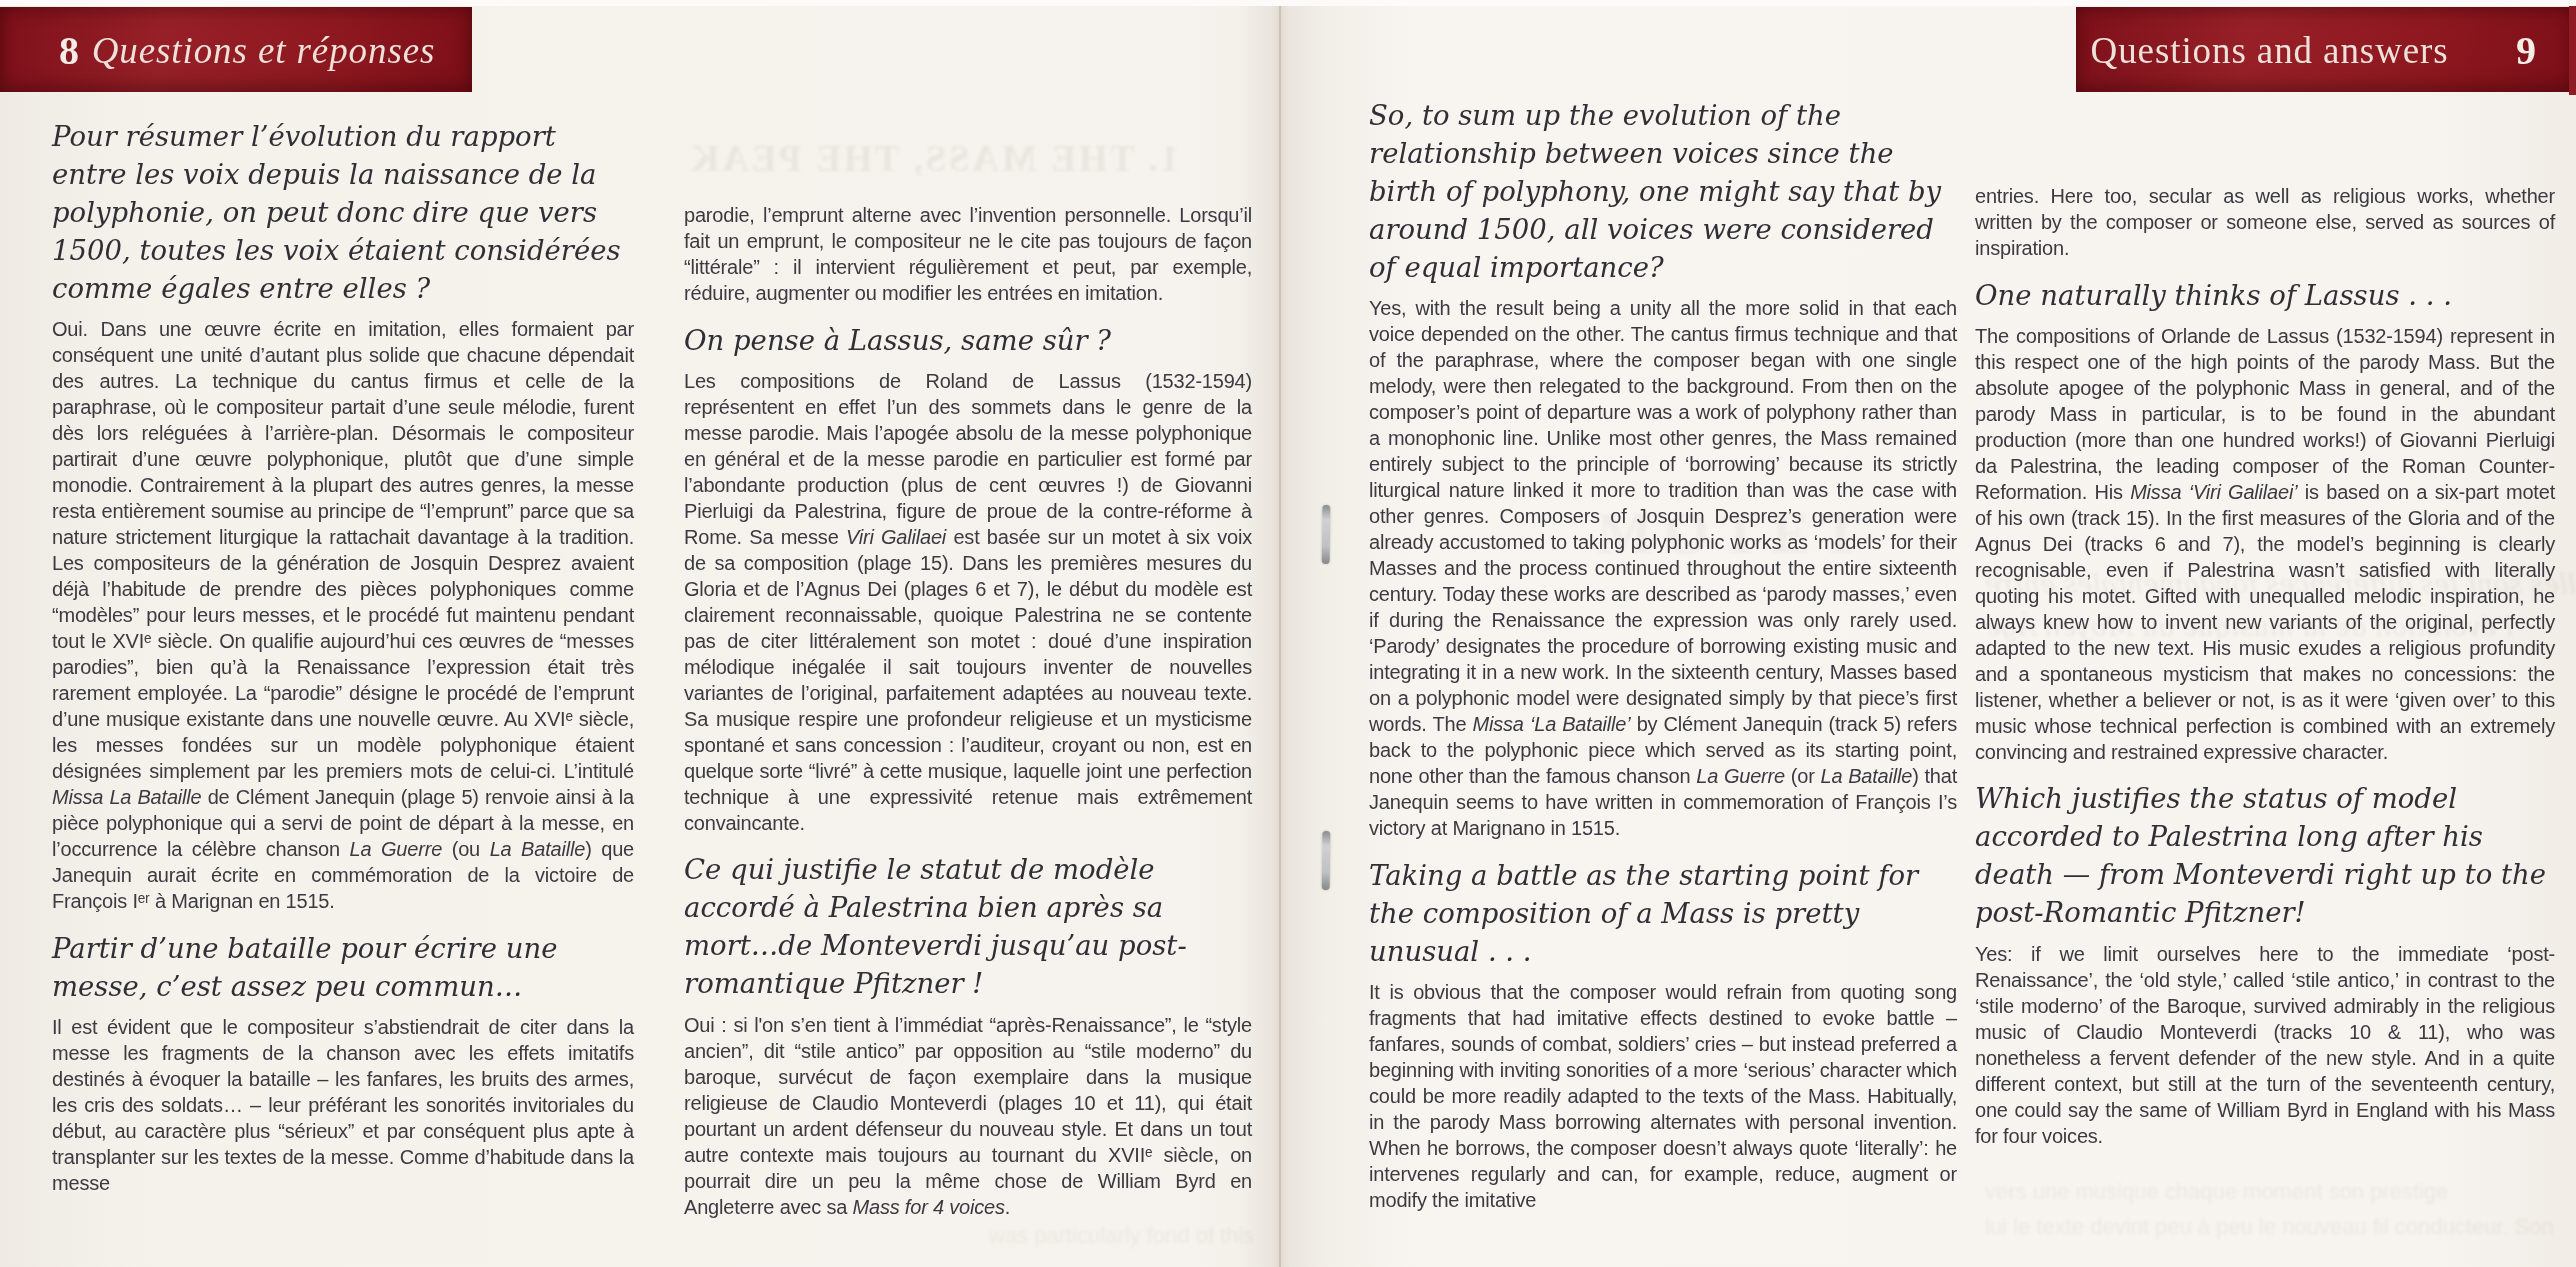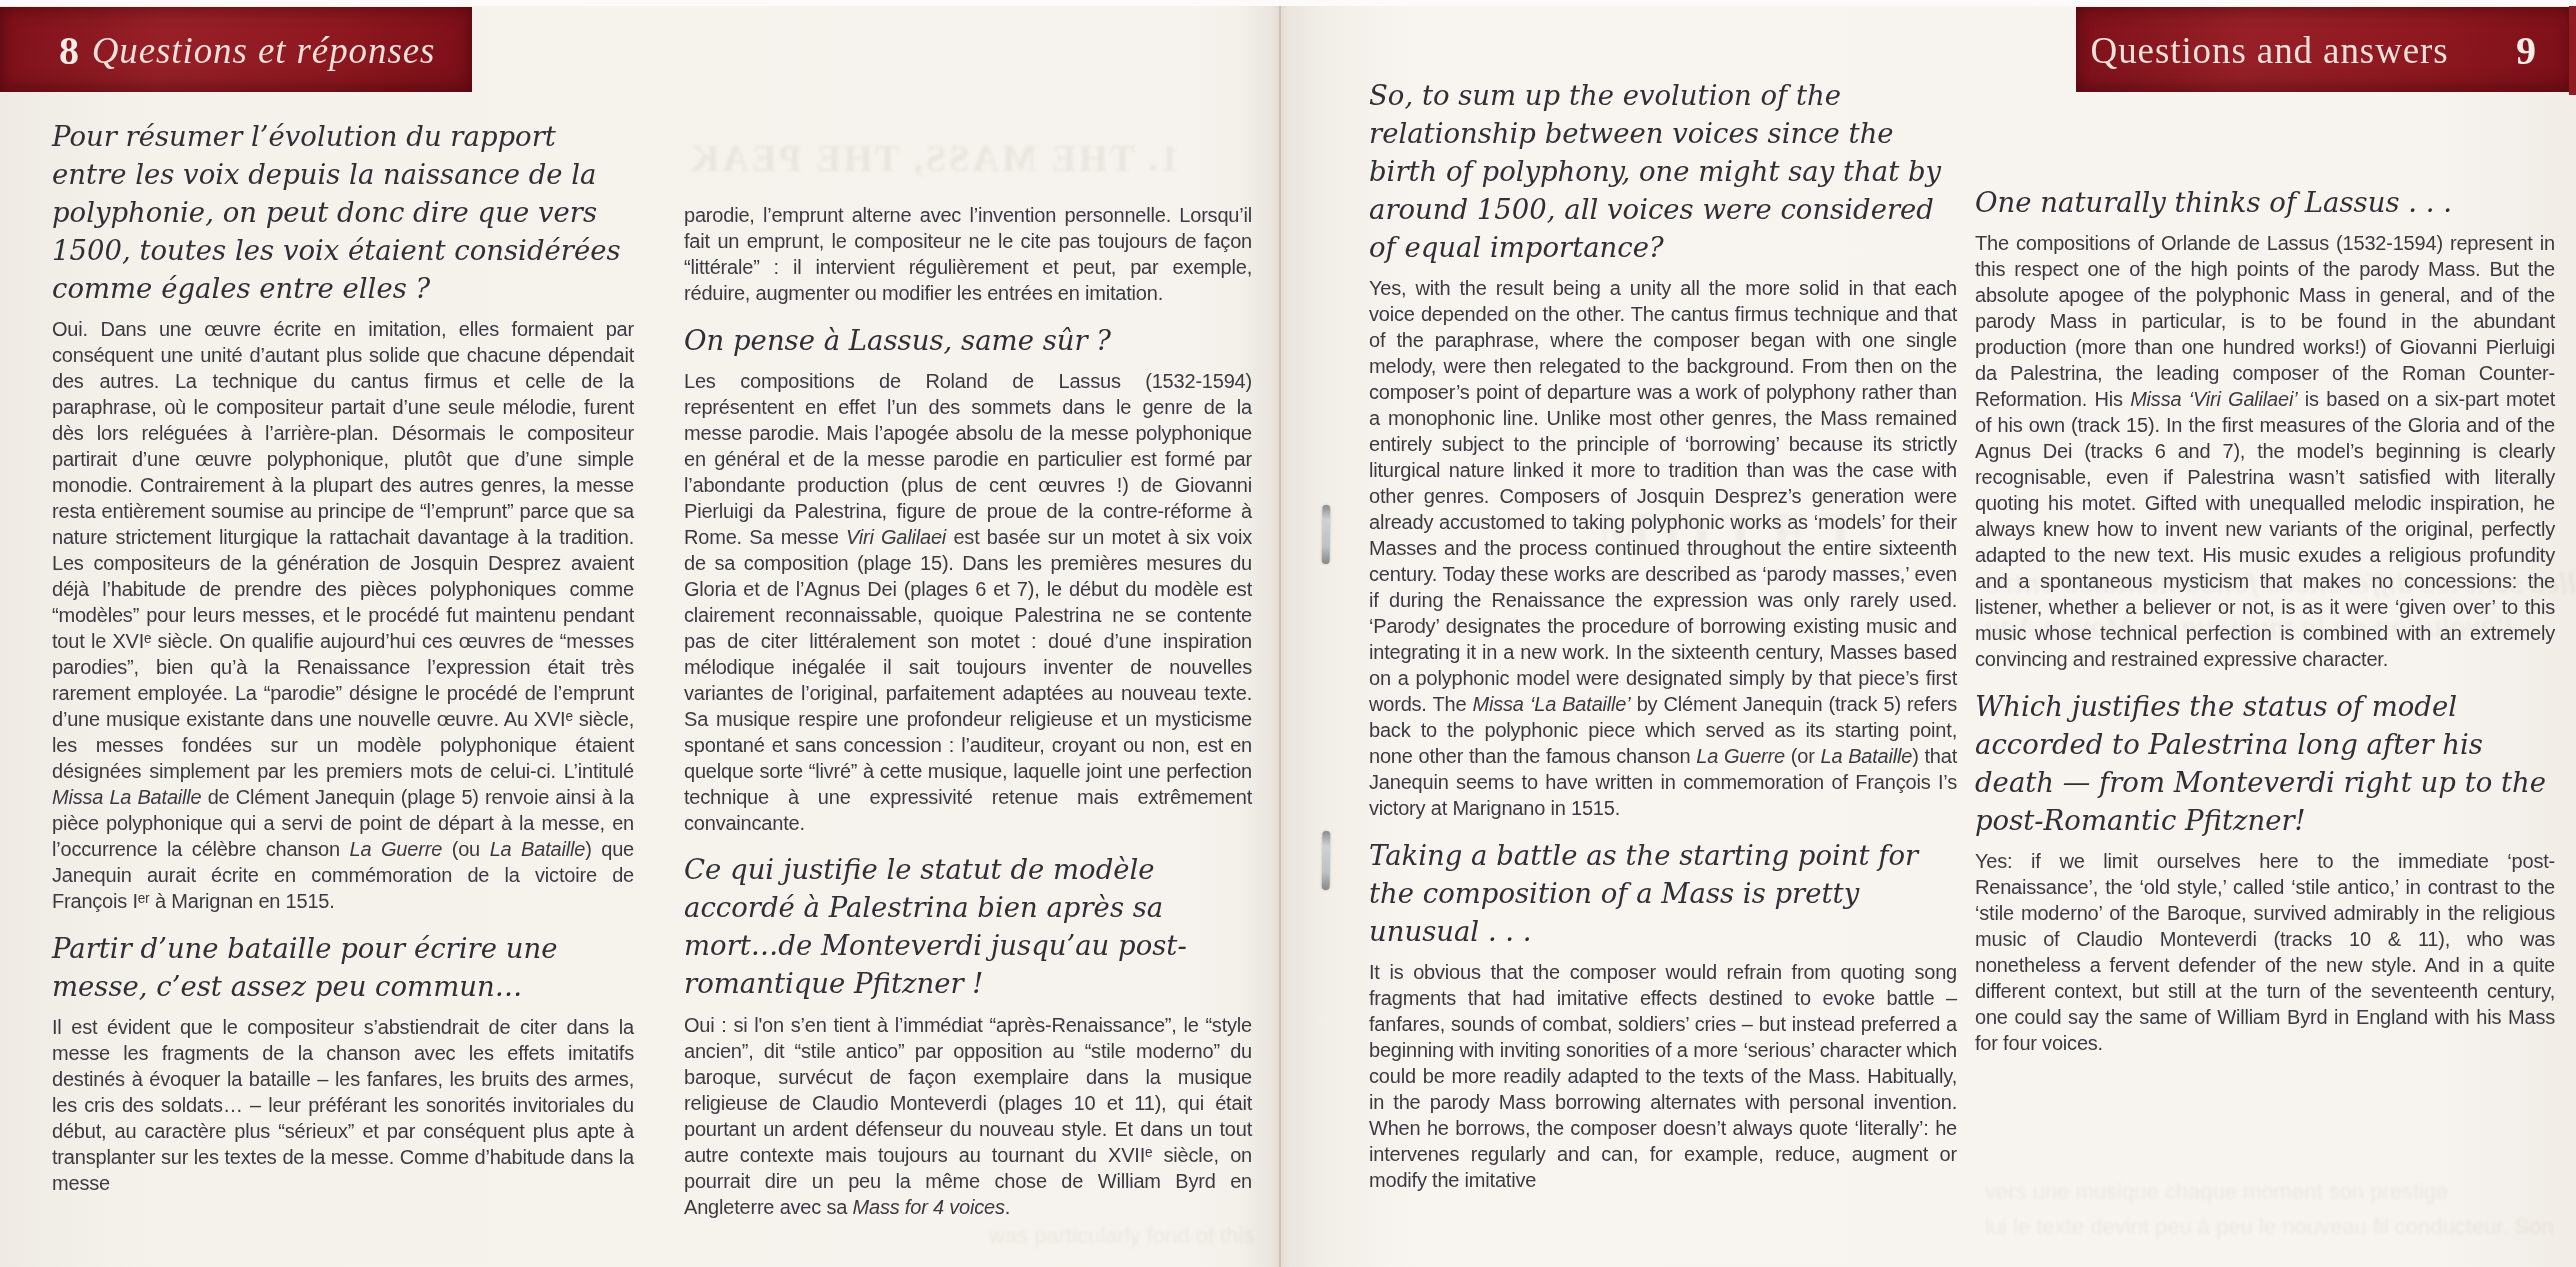--- a/index.html
+++ b/index.html
@@ -56,21 +56,21 @@
     background: linear-gradient(180deg, #6f7577 0%, #c7cbcc 25%, #b2b7b9 70%, #697072 100%);
     border-radius: 3.7px; opacity: .8; box-shadow: 0 0 2.7px rgba(0,0,0,.25);
     transform: rotate(.6deg);
   }
   .staple-top { top: 505px; }
   .staple-bottom { top: 831px; }
   
   .col { position: absolute; z-index: 3; }
   #col-l1 { left: 52px;   top: 117px; width: 582px; }
   #col-l2 { left: 684px;  top: 170px; width: 568px; margin-top: 32px; }
-  #col-r1 { left: 1369px; top: 76px;  width: 588px; }
+  #col-r1 { left: 1369px; top: 96px;  width: 588px; }
   #col-r2 { left: 1975px; top: 183px; width: 580px; }
   .question {
     font-family: "DejaVu Serif", serif; font-style: italic;
     font-size: 27.5px; line-height: 38px; font-weight: 400;
     color: #2f2f35; margin: 14.6px 0 9.2px 0;
   }
   .col .question:first-child { margin-top: 0; }
   .answer {
     font-size: 20px; line-height: 26px; letter-spacing: -0.2px;
     color: #3a3a40; text-align: justify; margin: 0 0 4.6px 0;
@@ -131,20 +131,21 @@
       <p class="question">Ce qui justifie le statut de modèle accordé à Palestrina bien après sa mort…de Monteverdi jusqu’au post-romantique Pfitzner !</p>
       <p class="answer">Oui : si l'on s’en tient à l’immédiat “après-Renaissance”, le “style ancien”, dit “stile antico” par opposition au “stile moderno” du baroque, survécut de façon exemplaire dans la musique religieuse de Claudio Monteverdi (plages 10 et 11), qui était pourtant un ardent défenseur du nouveau style. Et dans un tout autre contexte mais toujours au tournant du XVIIᵉ siècle, on pourrait dire un peu la même chose de William Byrd en Angleterre avec sa <i>Mass for 4 voices</i>.</p>
     </div>
   <div class="col" id="col-r1">
       <p class="question">So, to sum up the evolution of the relationship between voices since the birth of polyphony, one might say that by around 1500, all voices were considered of equal importance?</p>
       <p class="answer">Yes, with the result being a unity all the more solid in that each voice depended on the other. The cantus firmus technique and that of the paraphrase, where the composer began with one single melody, were then relegated to the background. From then on the composer’s point of departure was a work of polyphony rather than a monophonic line. Unlike most other genres, the Mass remained entirely subject to the principle of ‘borrowing’ because its strictly liturgical nature linked it more to tradition than was the case with other genres. Composers of Josquin Desprez’s generation were already accustomed to taking polyphonic works as ‘models’ for their Masses and the process continued throughout the entire sixteenth century. Today these works are described as ‘parody masses,’ even if during the Renaissance the expression was only rarely used. ‘Parody’ designates the procedure of borrowing existing music and integrating it in a new work. In the sixteenth century, Masses based on a polyphonic model were designated simply by that piece’s first words. The <i>Missa ‘La Bataille’</i> by Clément Janequin (track 5) refers back to the polyphonic piece which served as its starting point, none other than the famous chanson <i>La Guerre</i> (or <i>La Bataille</i>) that Janequin seems to have written in commemoration of François I’s victory at Marignano in 1515.</p>
       <p class="question">Taking a battle as the starting point for the composition of a Mass is pretty unusual . . .</p>
       <p class="answer">It is obvious that the composer would refrain from quoting song fragments that had imitative effects destined to evoke battle – fanfares, sounds of combat, soldiers’ cries – but instead preferred a beginning with inviting sonorities of a more ‘serious’ character which could be more readily adapted to the texts of the Mass. Habitually, in the parody Mass borrowing alternates with personal invention. When he borrows, the composer doesn’t always quote ‘literally’: he intervenes regularly and can, for example, reduce, augment or modify the imitative</p>
     </div>
   <div class="col" id="col-r2">
+      <p class="answer">entries. Here too, secular as well as religious works, whether written by the composer or someone else, served as sources of inspiration.</p>
       <p class="question">One naturally thinks of Lassus . . .</p>
       <p class="answer">The compositions of Orlande de Lassus (1532-1594) represent in this respect one of the high points of the parody Mass. But the absolute apogee of the polyphonic Mass in general, and of the parody Mass in particular, is to be found in the abundant production (more than one hundred works!) of Giovanni Pierluigi da Palestrina, the leading composer of the Roman Counter-Reformation. His <i>Missa ‘Viri Galilaei’</i> is based on a six-part motet of his own (track 15). In the first measures of the Gloria and of the Agnus Dei (tracks 6 and 7), the model’s beginning is clearly recognisable, even if Palestrina wasn’t satisfied with literally quoting his motet. Gifted with unequalled melodic inspiration, he always knew how to invent new variants of the original, perfectly adapted to the new text. His music exudes a religious profundity and a spontaneous mysticism that makes no concessions: the listener, whether a believer or not, is as it were ‘given over’ to this music whose technical perfection is combined with an extremely convincing and restrained expressive character.</p>
       <p class="question">Which justifies the status of model accorded to Palestrina long after his death — from Monteverdi right up to the post-Romantic Pfitzner!</p>
       <p class="answer">Yes: if we limit ourselves here to the immediate ‘post-Renaissance’, the ‘old style,’ called ‘stile antico,’ in contrast to the ‘stile moderno’ of the Baroque, survived admirably in the religious music of Claudio Monteverdi (tracks 10 &amp; 11), who was nonetheless a fervent defender of the new style. And in a quite different context, but still at the turn of the seventeenth century, one could say the same of William Byrd in England with his Mass for four voices.</p>
     </div>
 
   <div class="fold"></div>
   <div class="crease"></div>
   <div class="staple staple-top"></div>
   <div class="staple staple-bottom"></div>

